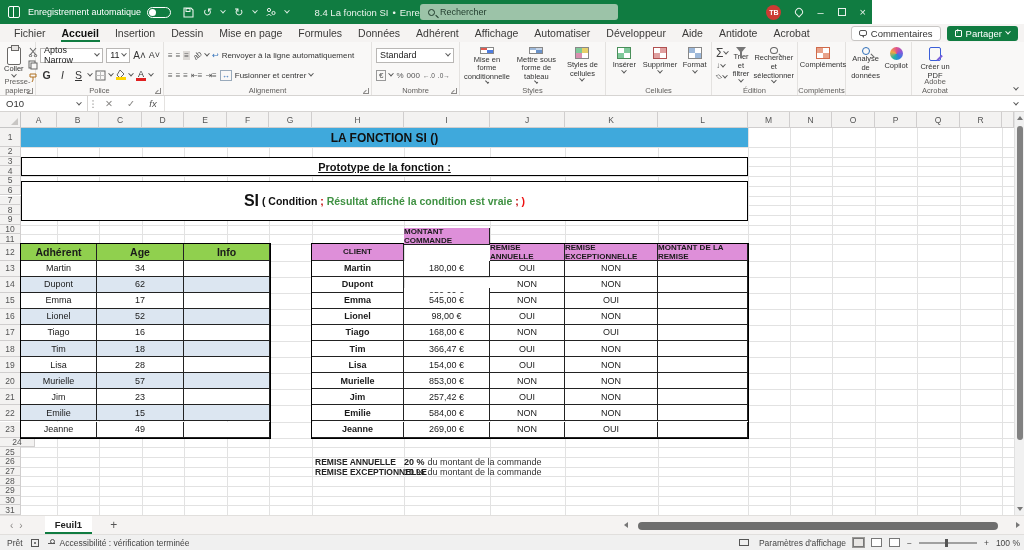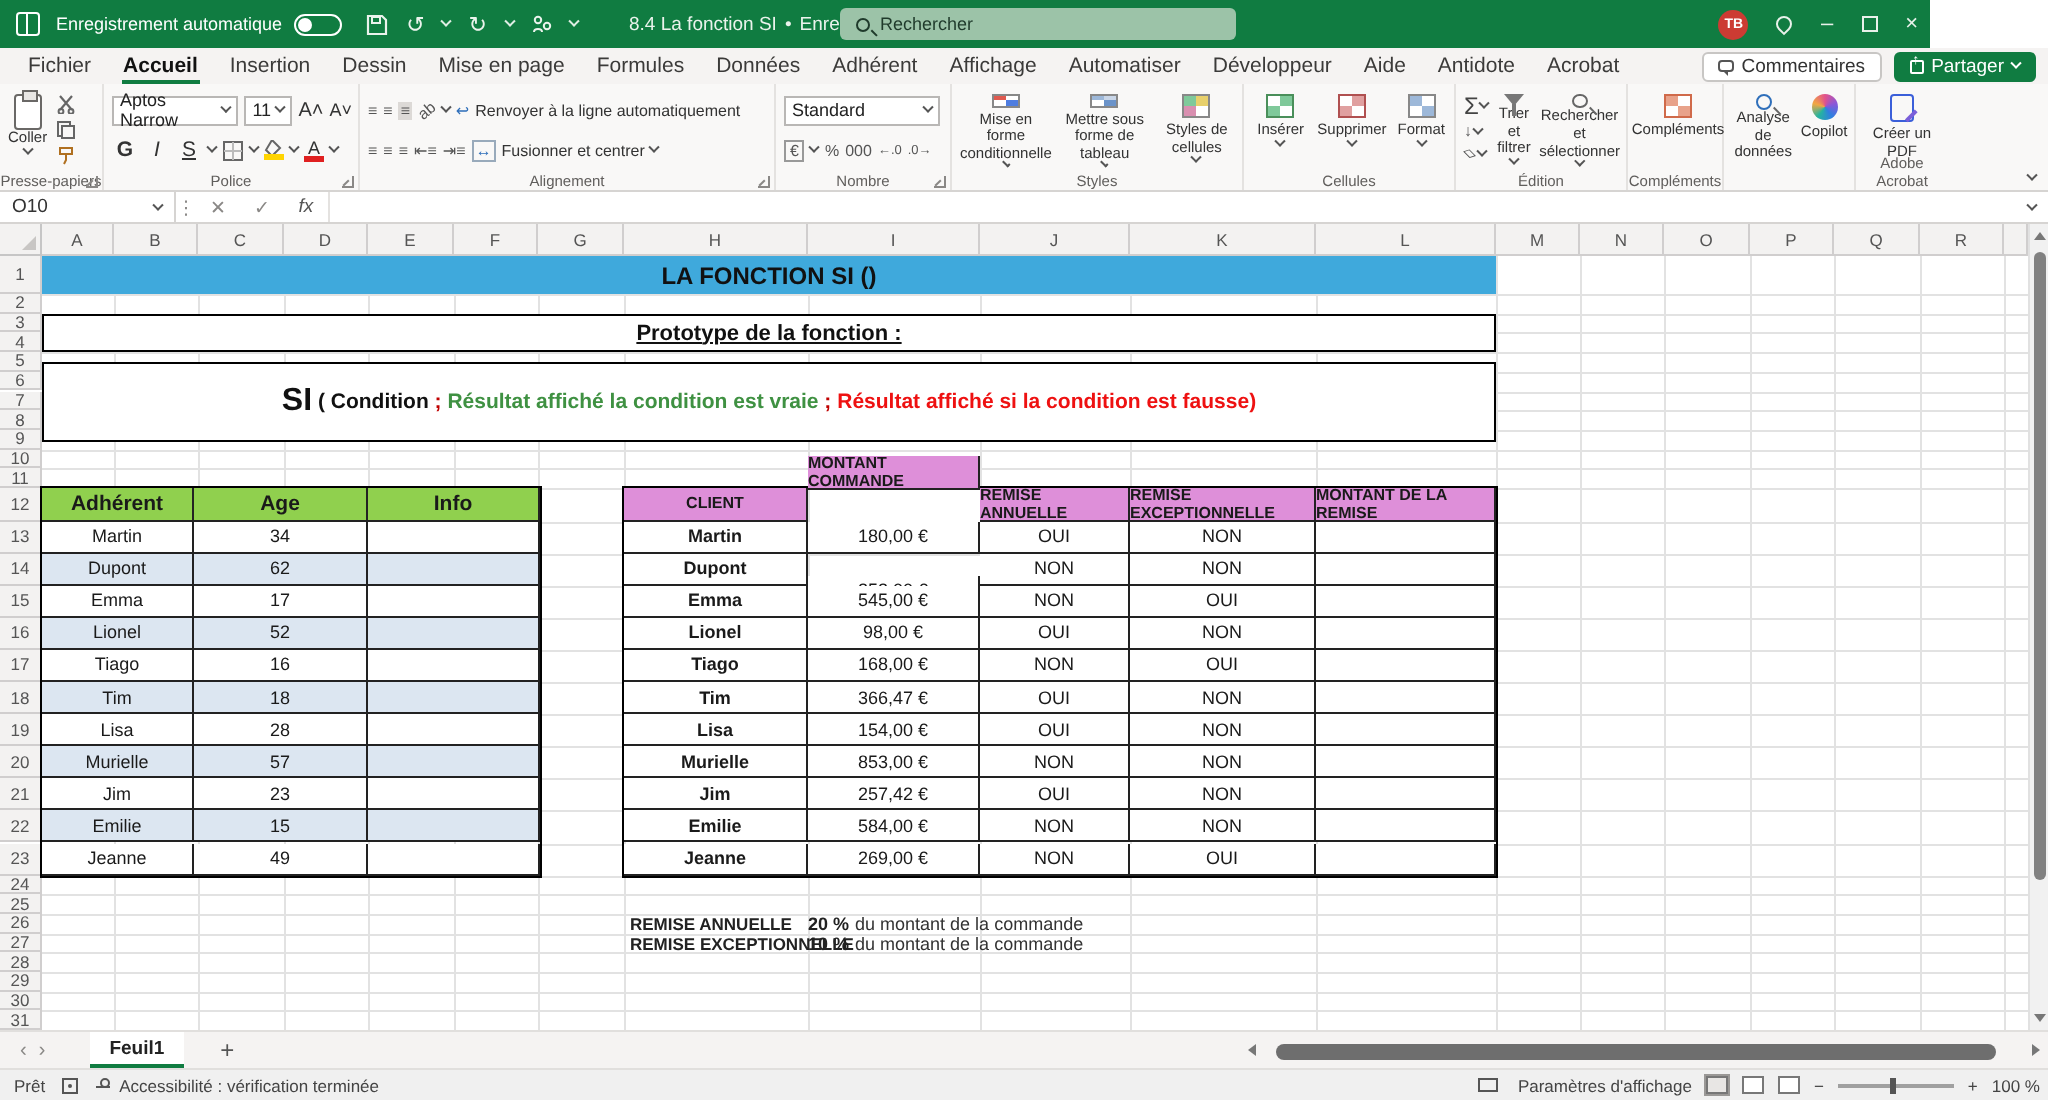--- a/index.html
+++ b/index.html
@@ -1,20 +1,20 @@
 <!DOCTYPE html>
 <html><head>
 <meta charset="utf-8">
 <style>
   * { margin:0; padding:0; box-sizing:border-box; }
   html,body { width:1024px; height:550px; overflow:hidden; font-family:"Liberation Sans", sans-serif; background:#fff; }
   #app { position:relative; width:1024px; height:550px; }
 
   
-  #titlebar { position:absolute; left:0; top:0; width:965px; height:24px; background:#107C41; display:flex; align-items:center; color:#fff; font-size:9px; }
+  #titlebar { position:absolute; left:0; top:0; width:872px; height:24px; background:#107C41; display:flex; align-items:center; color:#fff; font-size:9px; }
   .tb-appicon { width:12px; height:12px; border:1.4px solid #fff; border-radius:2px; margin:0 8px 0 8px; position:relative; }
   .tb-appicon:before { content:""; position:absolute; left:4px; top:-1px; bottom:-1px; width:1.4px; background:#fff; }
   .toggle { width:24px; height:11px; border:1px solid #fff; border-radius:6px; margin-left:6px; position:relative; }
   .toggle:before { content:""; position:absolute; left:1px; top:1px; width:7px; height:7px; background:#fff; border-radius:50%; }
   .qat { display:flex; align-items:center; gap:9px; margin-left:12px; font-size:11px; color:#eaf3ec; }
   .qat .chv { border-color:#dfeee4; }
   .tb-title { margin-left:26px; display:flex; align-items:center; gap:4px; color:#eaf3ec; font-size:9.5px; white-space:nowrap; }
   #tb-search { position:absolute; left:420px; top:4px; width:198px; height:16px; background:#9cc3a8; border-radius:3px; display:flex; align-items:center; gap:5px; padding-left:8px; color:#1f3a2b; font-size:9px; }
   .mag { width:7px; height:7px; border:1.2px solid #1f3a2b; border-radius:50%; position:relative; }
   .mag:after { content:""; position:absolute; left:6px; top:6px; width:4px; height:1.2px; background:#1f3a2b; transform:rotate(45deg); }
@@ -194,21 +194,21 @@
       <div class="btn-share">
         <span class="share-ic"></span>
         <span>Partager</span>
         <span class="chv" style="border-color:#fff"></span>
       </div>
     </div>
   </div>
 
   <div id="ribbon">
 
-    <div class="rgroup" style="width:52px">
+    <div class="rgroup" style="width:36px">
       <div style="display:flex; gap:4px;">
         <div class="bigbtn">
           <span class="paste-ic"></span>
           <span>Coller</span>
           <span class="chv"></span>
         </div>
         <div style="display:flex; flex-direction:column; gap:3px; padding-top:2px;">
           <span class="ic">
               <svg width="10" height="10" viewBox="0 0 10 10">
                 <path d="M2 1l6 7M8 1L2 8" stroke="#666" stroke-width="1.1" fill="none"></path>
@@ -502,21 +502,21 @@
       <div class="rowhead" style="position: absolute; left: 0px; top: 276.6px; width: 21px; height: 16.1px;">14</div>
       <div class="rowhead" style="position: absolute; left: 0px; top: 292.7px; width: 21px; height: 16.1px;">15</div>
       <div class="rowhead" style="position: absolute; left: 0px; top: 308.8px; width: 21px; height: 16.1px;">16</div>
       <div class="rowhead" style="position: absolute; left: 0px; top: 324.9px; width: 21px; height: 16.1px;">17</div>
       <div class="rowhead" style="position: absolute; left: 0px; top: 341px; width: 21px; height: 16.1px;">18</div>
       <div class="rowhead" style="position: absolute; left: 0px; top: 357.1px; width: 21px; height: 16.1px;">19</div>
       <div class="rowhead" style="position: absolute; left: 0px; top: 373.2px; width: 21px; height: 16.1px;">20</div>
       <div class="rowhead" style="position: absolute; left: 0px; top: 389.3px; width: 21px; height: 16.1px;">21</div>
       <div class="rowhead" style="position: absolute; left: 0px; top: 405.4px; width: 21px; height: 16.1px;">22</div>
       <div class="rowhead" style="position: absolute; left: 0px; top: 421.5px; width: 21px; height: 16.1px;">23</div>
-      <div class="rowhead" style="position: absolute; left: 0px; top: 437.6px; width: 21px; height: 9.675px;">24</div>
+      <div class="rowhead" style="position: absolute; left: 0px; top: 437.6px; width: 35px; height: 9.675px;">24</div>
       <div class="rowhead" style="position: absolute; left: 0px; top: 447.275px; width: 21px; height: 9.675px;">25</div>
       <div class="rowhead" style="position: absolute; left: 0px; top: 456.95px; width: 21px; height: 9.675px;">26</div>
       <div class="rowhead" style="position: absolute; left: 0px; top: 466.625px; width: 21px; height: 9.675px;">27</div>
       <div class="rowhead" style="position: absolute; left: 0px; top: 476.3px; width: 21px; height: 9.675px;">28</div>
       <div class="rowhead" style="position: absolute; left: 0px; top: 485.975px; width: 21px; height: 9.675px;">29</div>
       <div class="rowhead" style="position: absolute; left: 0px; top: 495.65px; width: 21px; height: 9.675px;">30</div>
       <div class="rowhead" style="position: absolute; left: 0px; top: 505.325px; width: 21px; height: 9.675px;">31</div>
       <div class="gl" style="position: absolute; left: 57px; top: 128px; width: 1px; height: 387px;"></div>
       <div class="gl" style="position: absolute; left: 99px; top: 128px; width: 1px; height: 387px;"></div>
       <div class="gl" style="position: absolute; left: 142px; top: 128px; width: 1px; height: 387px;"></div>
@@ -570,21 +570,20 @@
       <div class="protobox" style="position: absolute; left: 21px; top: 157px; width: 727px; height: 19px;">
         <span class="proto-heading">Prototype de la fonction :</span>
       </div>
       <div class="protobox" style="position: absolute; left: 21px; top: 181px; width: 727px; height: 40px;">
         <span class="proto-fn" style="white-space: pre;">SI</span>
         <span class="proto-plain" style="white-space: pre;"> ( </span>
         <span class="proto-plain" style="white-space: pre;">Condition</span>
         <span class="proto-sep" style="white-space: pre;"> ; </span>
         <span class="proto-true" style="white-space: pre;">Résultat affiché la condition est vraie</span>
         <span class="proto-sep" style="white-space: pre;"> ; </span>
-        <span class="proto-false" style="white-space: pre;">Résultat affiché si la condition est fausse</span>
         <span class="proto-false" style="white-space: pre;">)</span>
       </div>
       <div class="tablebox" style="position: absolute; left: 20px; top: 243px; width: 251px; height: 195.6px;"></div>
       <div class="tcell thead" style="position: absolute; left: 21px; top: 244px; width: 76px; height: 16.5px; background: rgb(144, 208, 78); font-size: 10.5px;">Adhérent</div>
       <div class="tcell thead" style="position: absolute; left: 97px; top: 244px; width: 87px; height: 16.5px; background: rgb(144, 208, 78); font-size: 10.5px;">Age</div>
       <div class="tcell thead" style="position: absolute; left: 184px; top: 244px; width: 86px; height: 16.5px; background: rgb(144, 208, 78); font-size: 10.5px;">Info</div>
       <div class="tcell" style="position: absolute; left: 21px; top: 260.5px; width: 76px; height: 16.1px;">Martin</div>
       <div class="tcell" style="position: absolute; left: 97px; top: 260.5px; width: 87px; height: 16.1px;">34</div>
       <div class="tcell" style="position: absolute; left: 184px; top: 260.5px; width: 86px; height: 16.1px;"></div>
       <div class="tcell" style="position: absolute; left: 21px; top: 276.6px; width: 76px; height: 16.1px; background: rgb(220, 230, 241);">Dupont</div>

